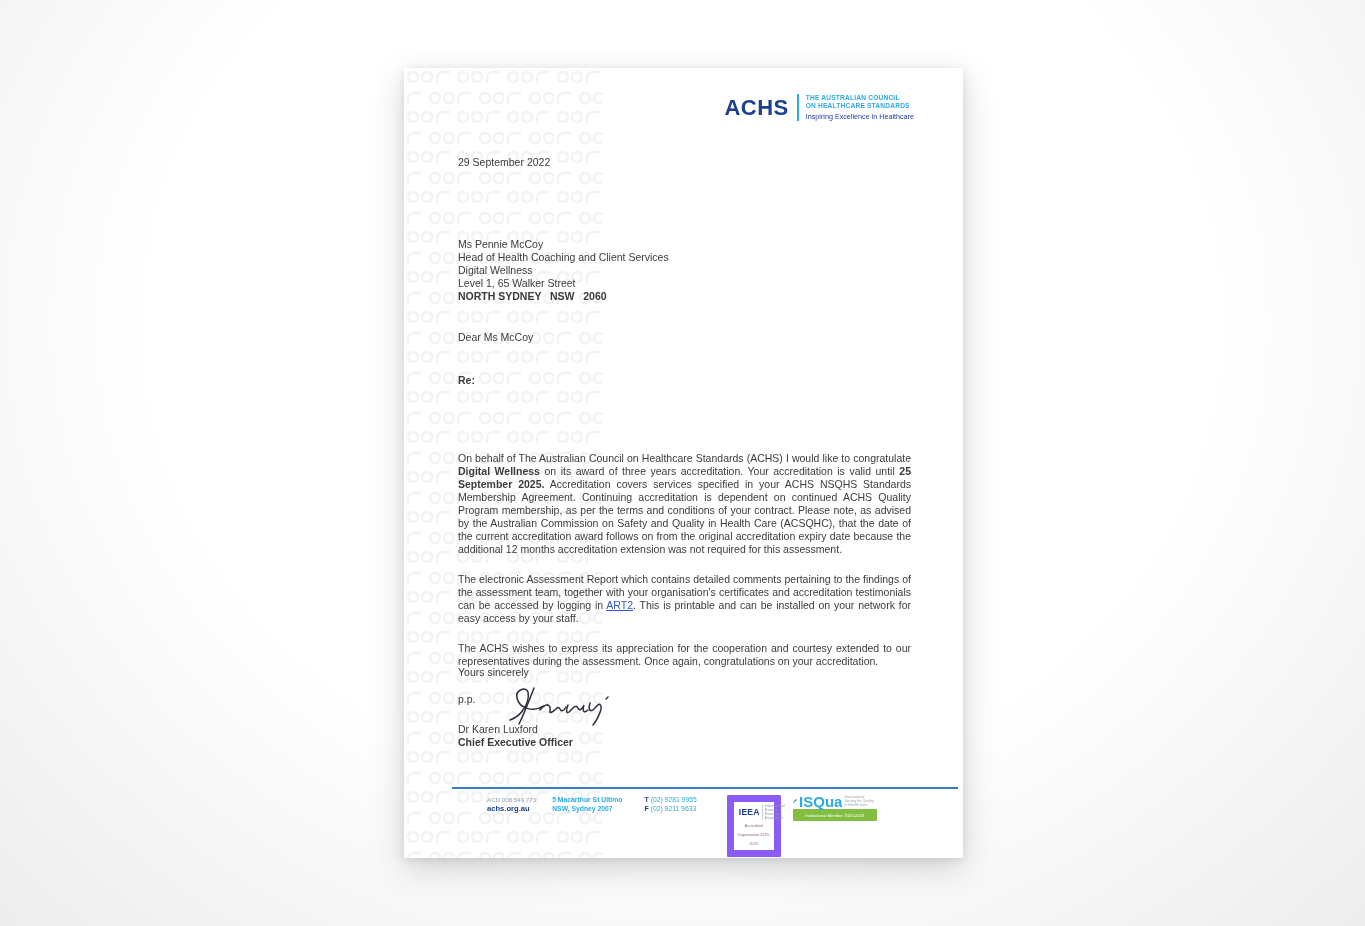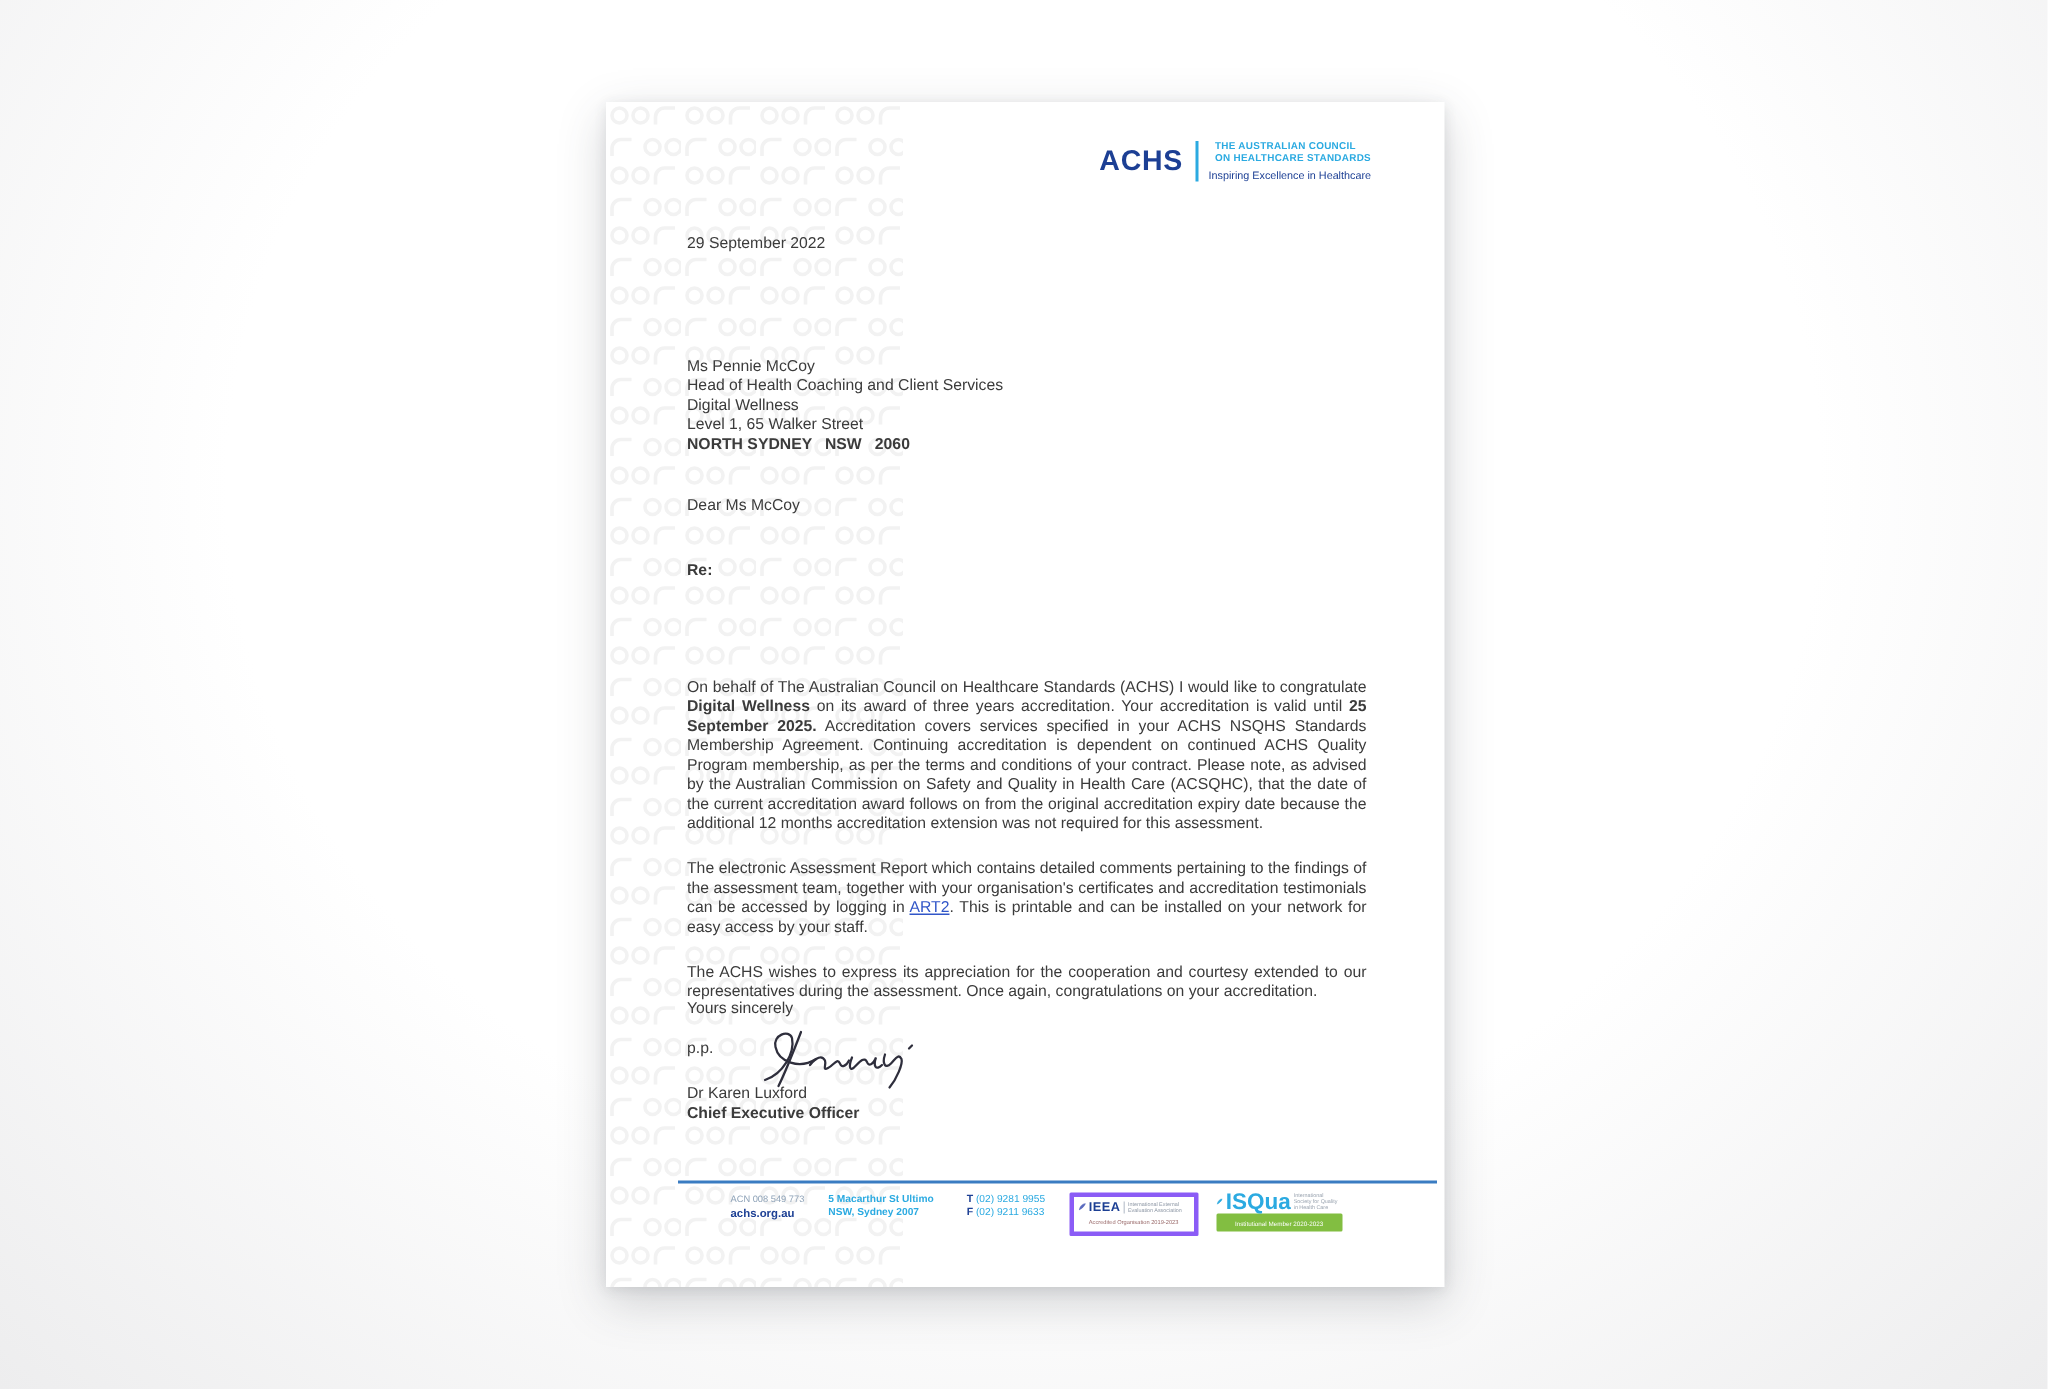--- a/index.html
+++ b/index.html
@@ -12,23 +12,23 @@
 
   .page {
     position:absolute; left:404px; top:68px; width:559px; height:790px;
     background:#ffffff;
     box-shadow:0 10px 30px rgba(60,64,72,.22), 0 2px 8px rgba(60,64,72,.12);
   }
   .watermark { position:absolute; left:0; top:0; width:198px; height:790px; pointer-events:none; }
 
   
   .logo { position:absolute; top:26px; right:49px; display:flex; align-items:center; }
-  .logo-acronym { font-size:19px; font-weight:bold; letter-spacing:.5px; line-height:1; padding-right:8px; }
+  .logo-acronym { font-size:22px; font-weight:bold; letter-spacing:.5px; line-height:1; padding-right:8px; }
   .logo-divider { width:2px; height:27px; margin-right:7px; }
-  .logo-right { display:flex; flex-direction:column; justify-content:center;align-items:flex-end; }
+  .logo-right { display:flex; flex-direction:column; justify-content:center; }
   .logo-org { font-size:6.6px; font-weight:bold; letter-spacing:.2px; line-height:1.25; }
   .logo-tagline { font-size:7.2px; margin-top:2px; }
 
   
   .letter { position:absolute; left:54px; right:52px; top:0; color:#3b3b3b; font-size:10.5px; line-height:13px; }
   .date { position:absolute; top:88px; left:0; }
   .reply-quote { position:absolute; top:108px; left:0; right:0; text-align:center; }
   .address { position:absolute; top:170px; left:0; }
   .addr-city { font-weight:bold; white-space:pre; }
   .salutation { position:absolute; top:263px; left:0; }
@@ -48,21 +48,21 @@
   
   .footer-rule { position:absolute; left:48px; top:719px; width:506px; height:2px; background:#3a7cc2; }
   .footer { position:absolute; left:0; top:727px; width:559px; display:flex; align-items:flex-start; font-size:6.8px; line-height:9px; }
   .f-col1 { margin-left:83px; text-align:left; }
   .f-acn { color:#8fa3b8; font-size:6.2px; }
   .f-web { font-weight:bold; font-size:7.6px; }
   .f-col2 { margin-left:16px; font-weight:bold; }
   .f-col3 { margin-left:22px; }
   .f-tf b { font-size:7px; }
   .badge-ieea {
-    margin-left:16px; width:86px; border:3px solid #8b5cf6; background:#fff;
+    margin-left:30px; width:54px; border:7px solid #8b5cf6; background:#fff;
     padding:2px 3px 1px 3px; border-radius:1px;
   }
   .ieea-row { display:flex; align-items:center; }
   .ieea-name { font-weight:bold; font-size:8.5px; letter-spacing:.3px; margin:0 2px; }
   .ieea-desc { font-size:3.6px; line-height:4px; color:#8d97a5; border-left:1px solid #c9cfd8; padding-left:2px; }
   .ieea-badge { font-size:3.8px; color:#9a6a6a; text-align:center; margin-top:1.5px; }
   .badge-isqua { margin-left:12px; width:84px; }
   .isqua-row { display:flex; align-items:center; }
   .isqua-name { font-weight:bold; font-size:15px; margin:0 2px; }
   .isqua-desc { font-size:3.6px; line-height:4px; color:#9aa4b0; }

